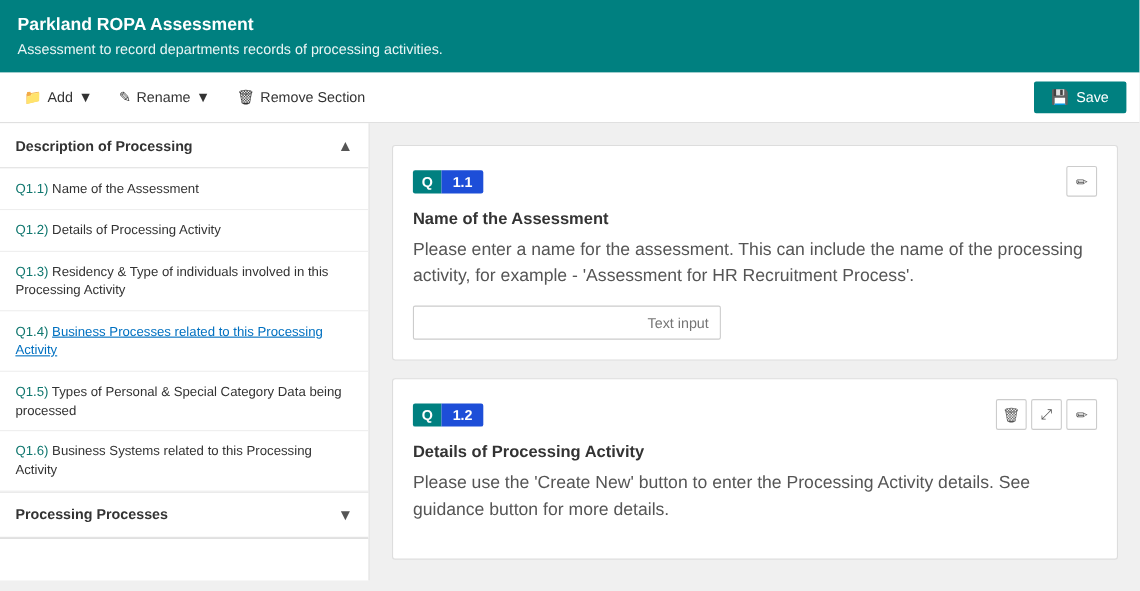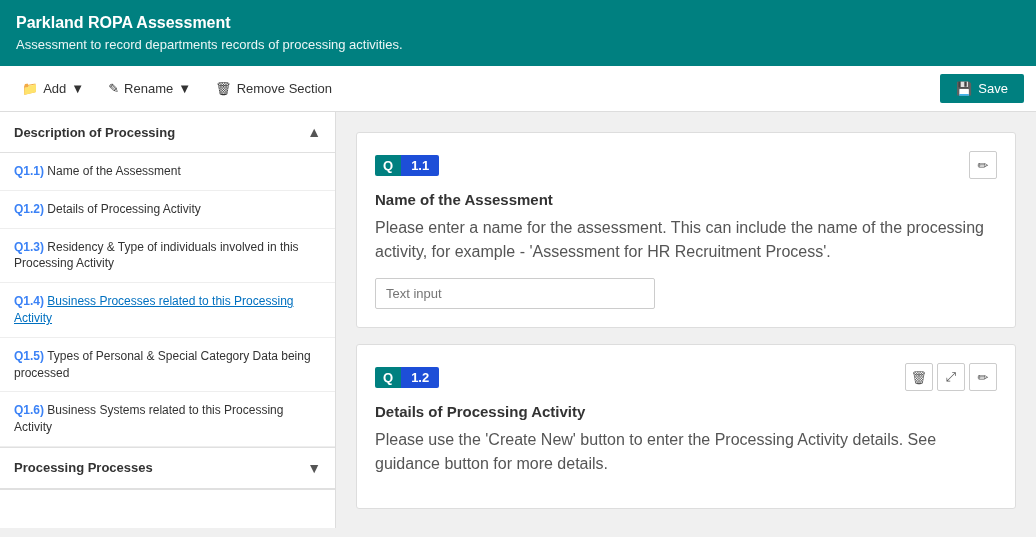--- a/index.html
+++ b/index.html
@@ -94,22 +94,22 @@
     .sidebar-section-header .chevron { font-size: 14px; color: #555; }
     .sidebar-item {
       padding: 10px 14px;
       border-bottom: 1px solid #eee;
       font-size: 12px;
       color: #333;
       cursor: pointer;
       line-height: 1.4;
     }
     .sidebar-item .item-num {
-      font-weight: bold;
-      color: #3b82f6;
+      font-weight: normal;
+      color: #0f766e;
     }
     .sidebar-item a {
       color: #0070c0;
       text-decoration: underline;
     }
 
     
     .content {
       flex: 1;
       background: #f0f0f0;
@@ -184,20 +184,21 @@
       line-height: 1.5;
     }
     .text-input-field {
       border: 1px solid #ccc;
       padding: 7px 10px;
       font-size: 13px;
       color: #0369a1;
       width: 280px;
       border-radius: 2px;
       outline: none;
+      text-align: right;
     }
   </style>
 </head>
 <body>
 
 <div class="header">
   <div class="header-title">Parkland ROPA Assessment</div>
   <div class="header-subtitle">Assessment to record departments records of processing activities.</div>
 </div>
 

